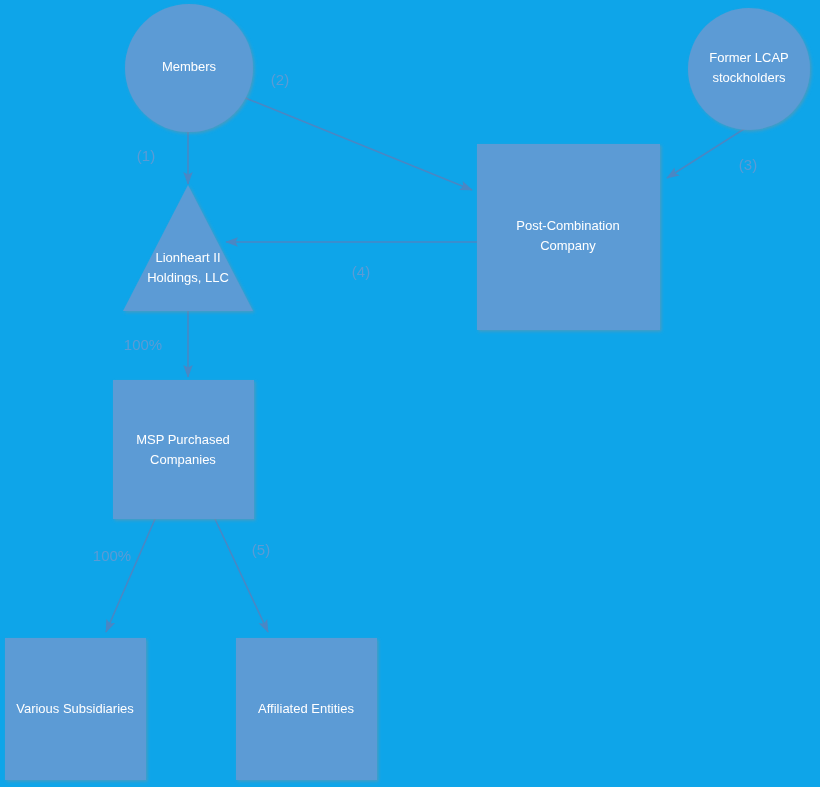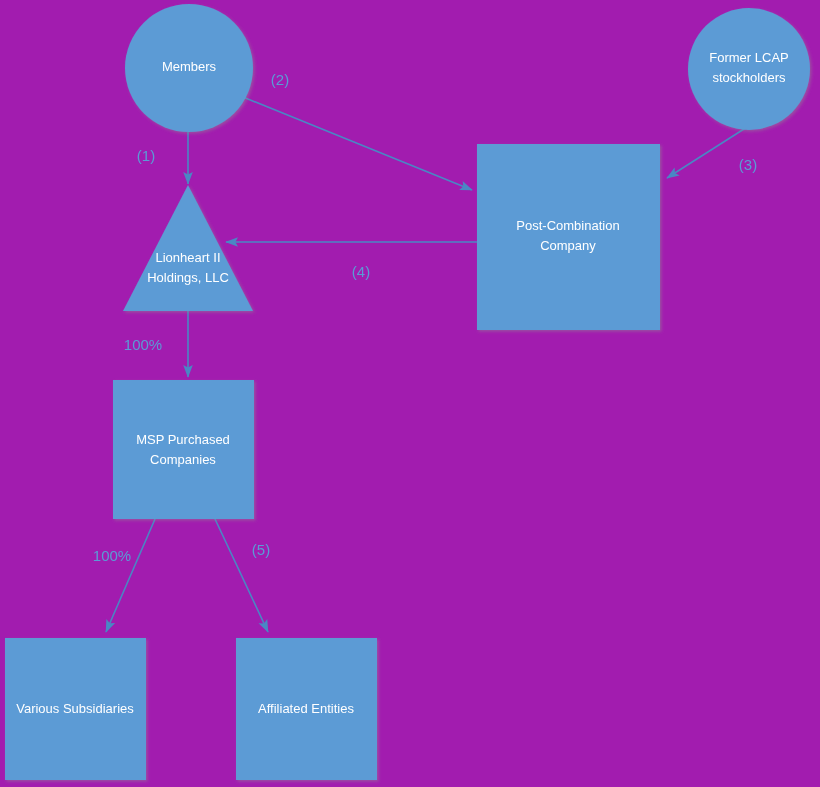--- a/index.html
+++ b/index.html
@@ -8,21 +8,21 @@
     padding: 0;
     background: #ffffff;
   }
   body {
     font-family: "Liberation Sans", sans-serif;
   }
   #canvas {
     position: relative;
     width: 820px;
     height: 787px;
-    background: #a21caf;
+    background: #0ea5e9;
     overflow: hidden;
   }
   svg.layer {
     position: absolute;
     top: 0;
     left: 0;
     width: 820px;
     height: 787px;
   }
   .node-label {

